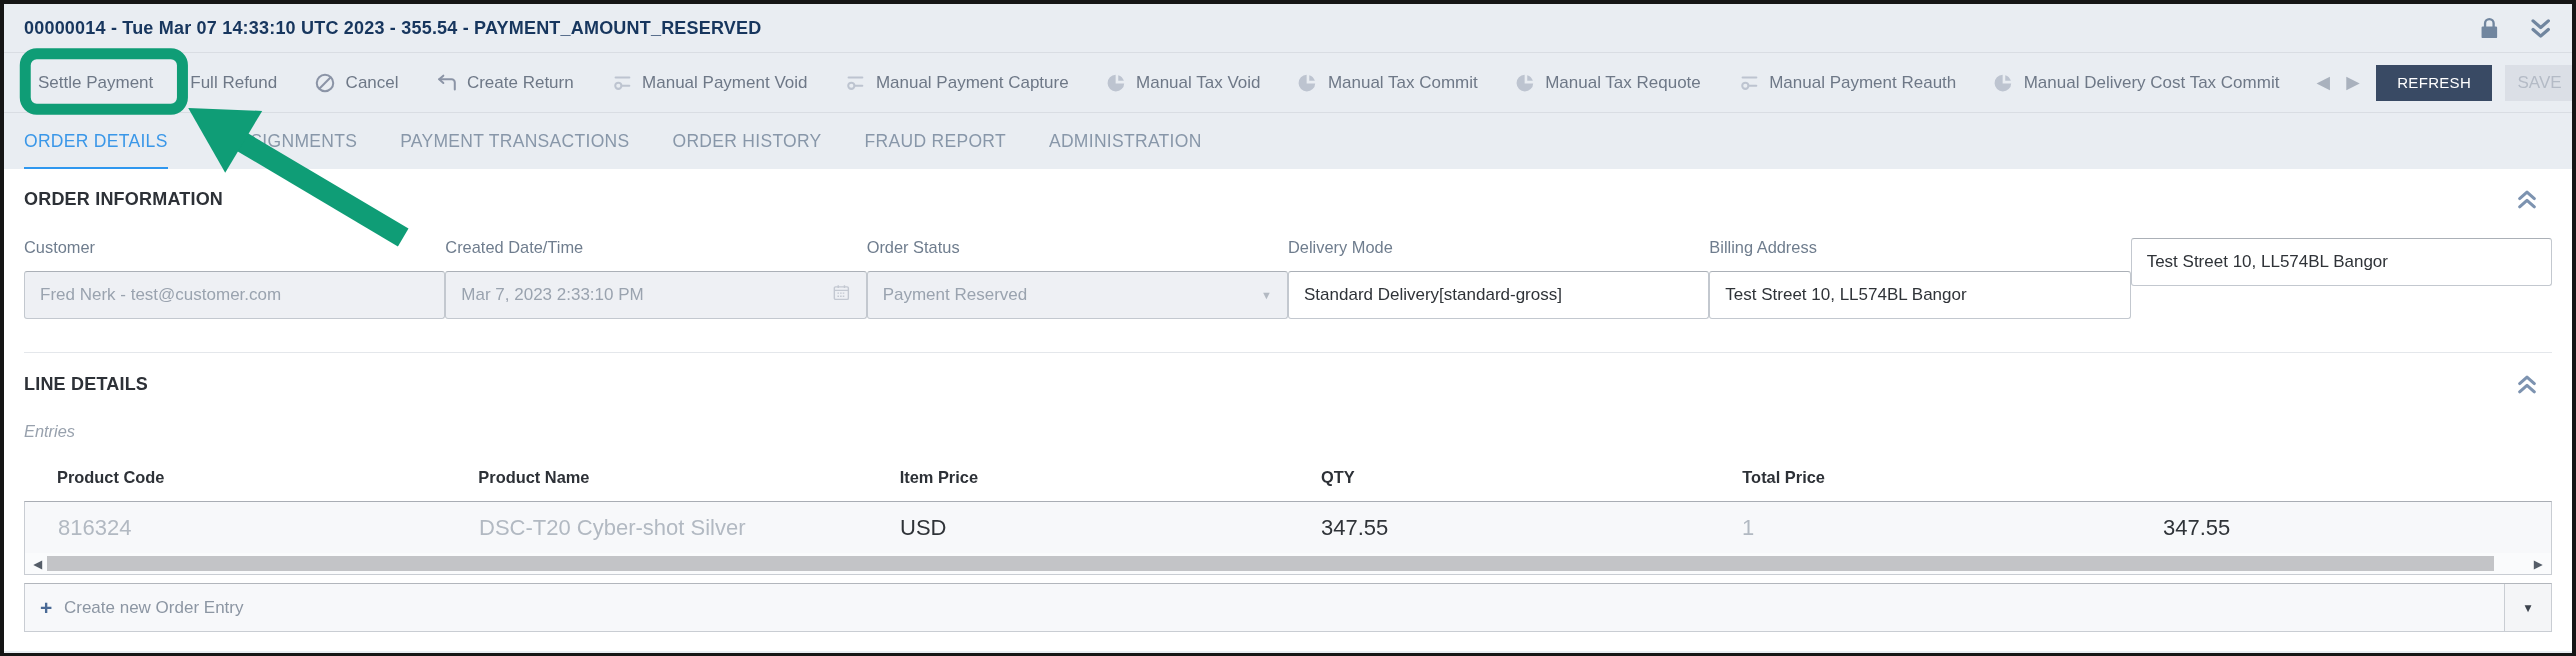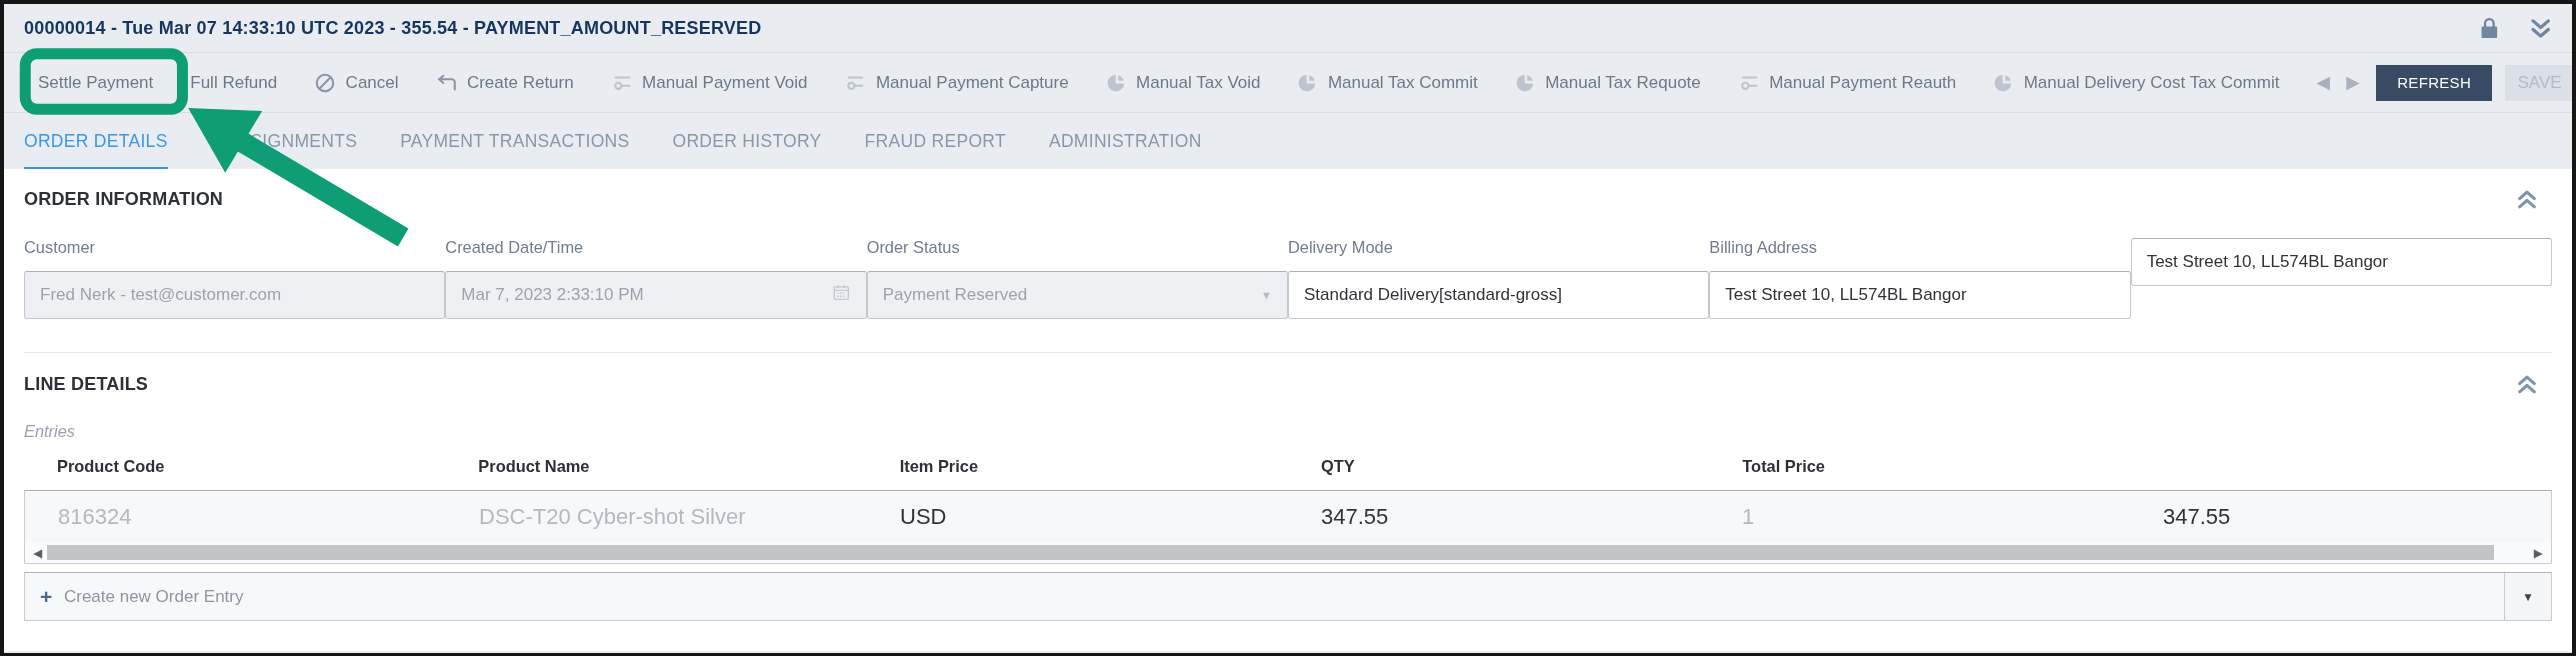--- a/index.html
+++ b/index.html
@@ -87,21 +87,21 @@
   .input .caret{ font-size:11px; color:#b3b9c2; }
   .input svg{ flex:0 0 auto; }
 
   .divider{ margin-top:33px; border-top:1.2px solid #e4e7eb; }
 
   .entries-label{ margin-top:27px; font-size:16.4px; color:#98a1ad;font-style:italic; }
 
   .cols, .row-cells{
     display:grid; grid-template-columns:repeat(6,1fr);
   }
-  .cols{ margin-top:16px; }
+  .cols{ margin-top:27px; }
   .cols > div{ padding-left:33px; font-size:16.4px; font-weight:bold; color:#2d3137; }
 
   .table-box{
     margin-top:14px;
     border:1.2px solid #c9cdd3; border-top:1.8px solid #a9adb4;
     background:#f7f8fa;
   }
   .row-cells{ height:51px; align-items:center; cursor:pointer; }
   .row-cells > div{ padding-left:33px; font-size:22px; color:#2f3338; }
   .row-cells > div.dim{ color:#b2b9c2; }

